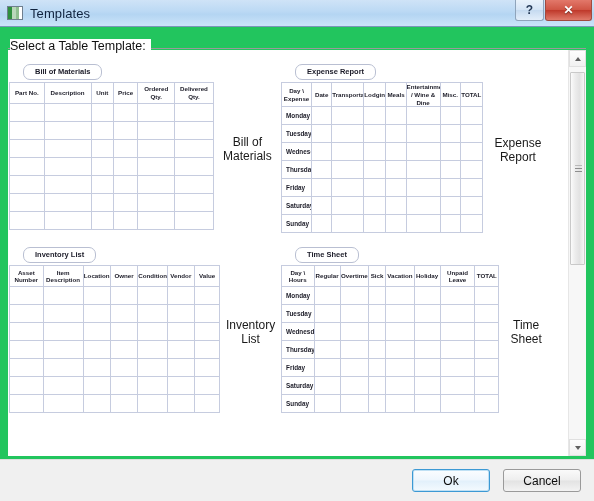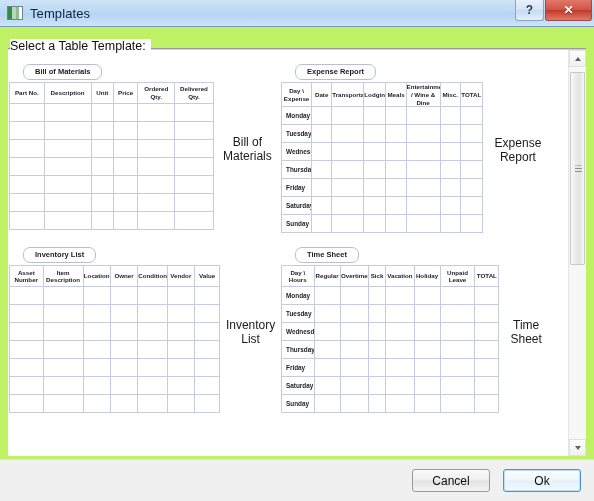--- a/index.html
+++ b/index.html
@@ -87,21 +87,21 @@
     color: #ffffff;
     border-color: #a04a3f;
     background: linear-gradient(to bottom, #e2786a 0%, #d05545 48%, #bf3a2c 52%, #e07a6a 100%);
     margin-right: 2px;
     text-shadow: 0 1px 1px rgba(0,0,0,.45);
   }
 
   
   .dialog-body {
     flex: 1 1 auto;
-    background: #bef264;
+    background: #22c55e;
     position: relative;
     padding: 0;
   }
   .group {
     position: absolute;
     left: 8px;
     top: 12px;
     right: 8px;
     bottom: 0px;
   }
@@ -704,17 +704,17 @@
           <span class="sb-grip"></span>
         </div>
         <div class="sb-btn down">
           <span class="arrow-down"></span>
         </div>
       </div>
     </div>
   </div>
 
   <div class="footer">
+    <div class="btn primary">Ok</div>
     <div class="btn">Cancel</div>
-    <div class="btn primary">Ok</div>
   </div>
 
 </div>
 
 </body></html>

